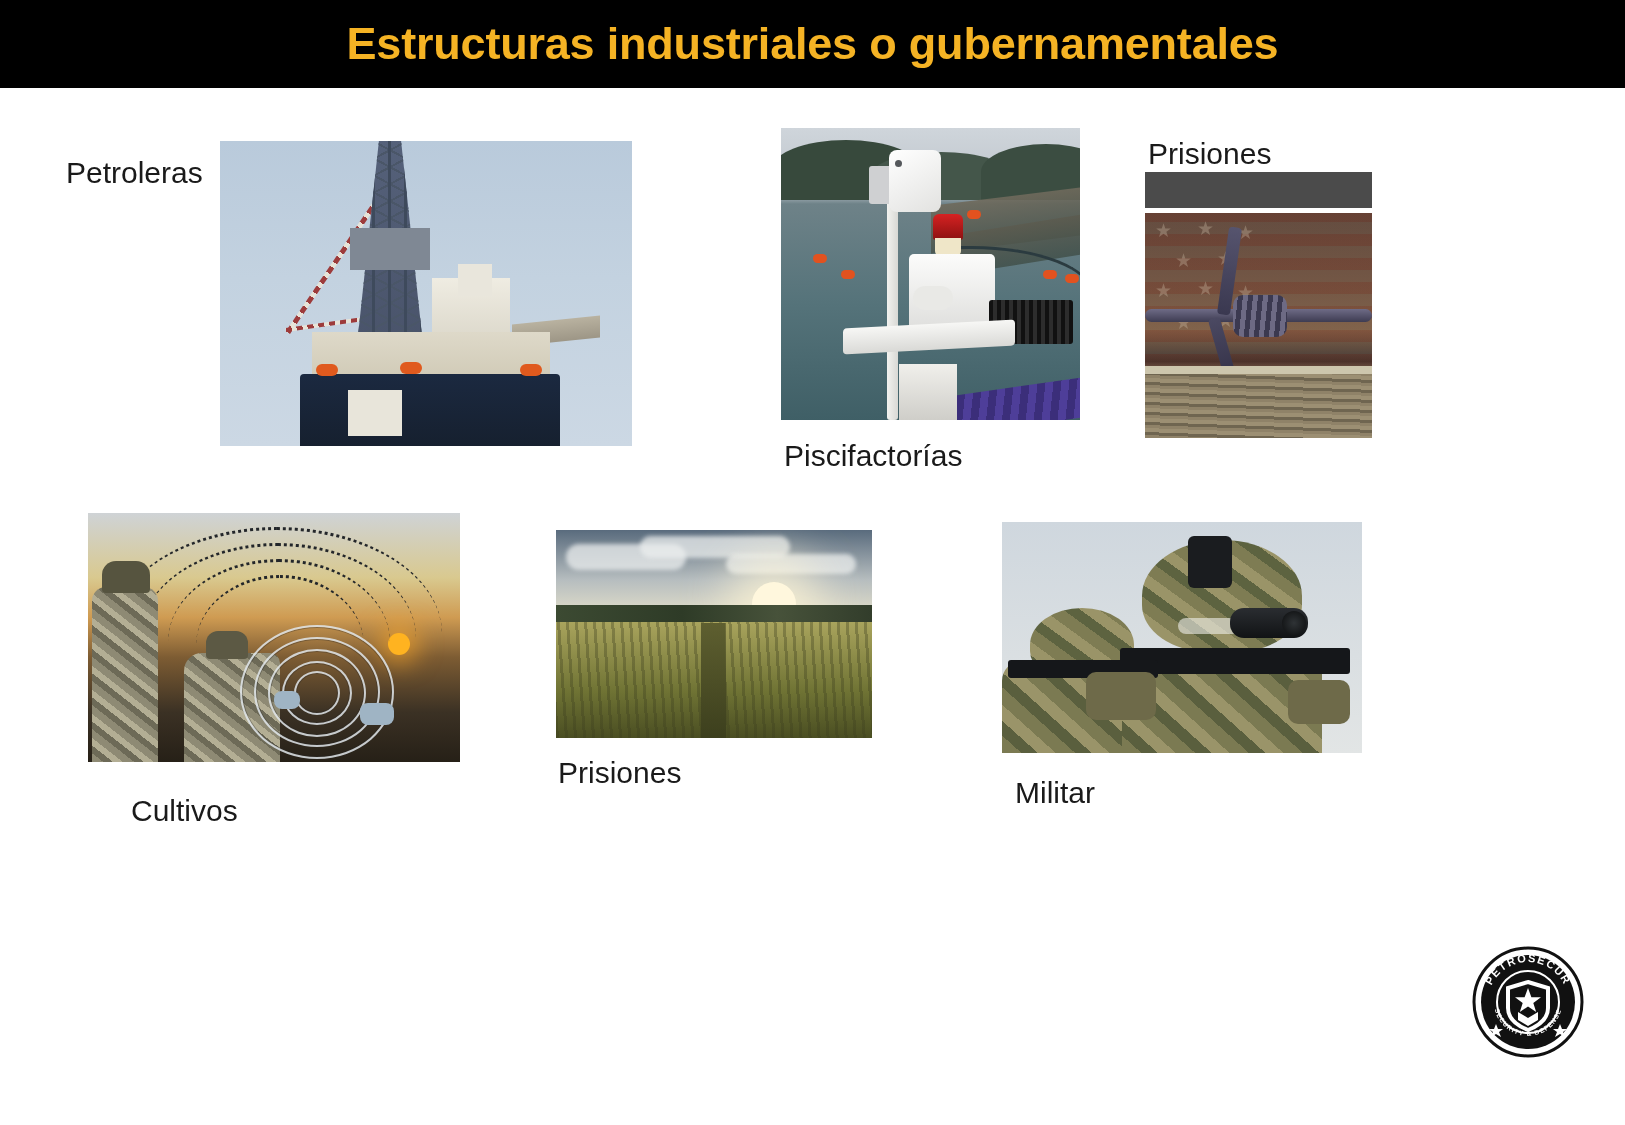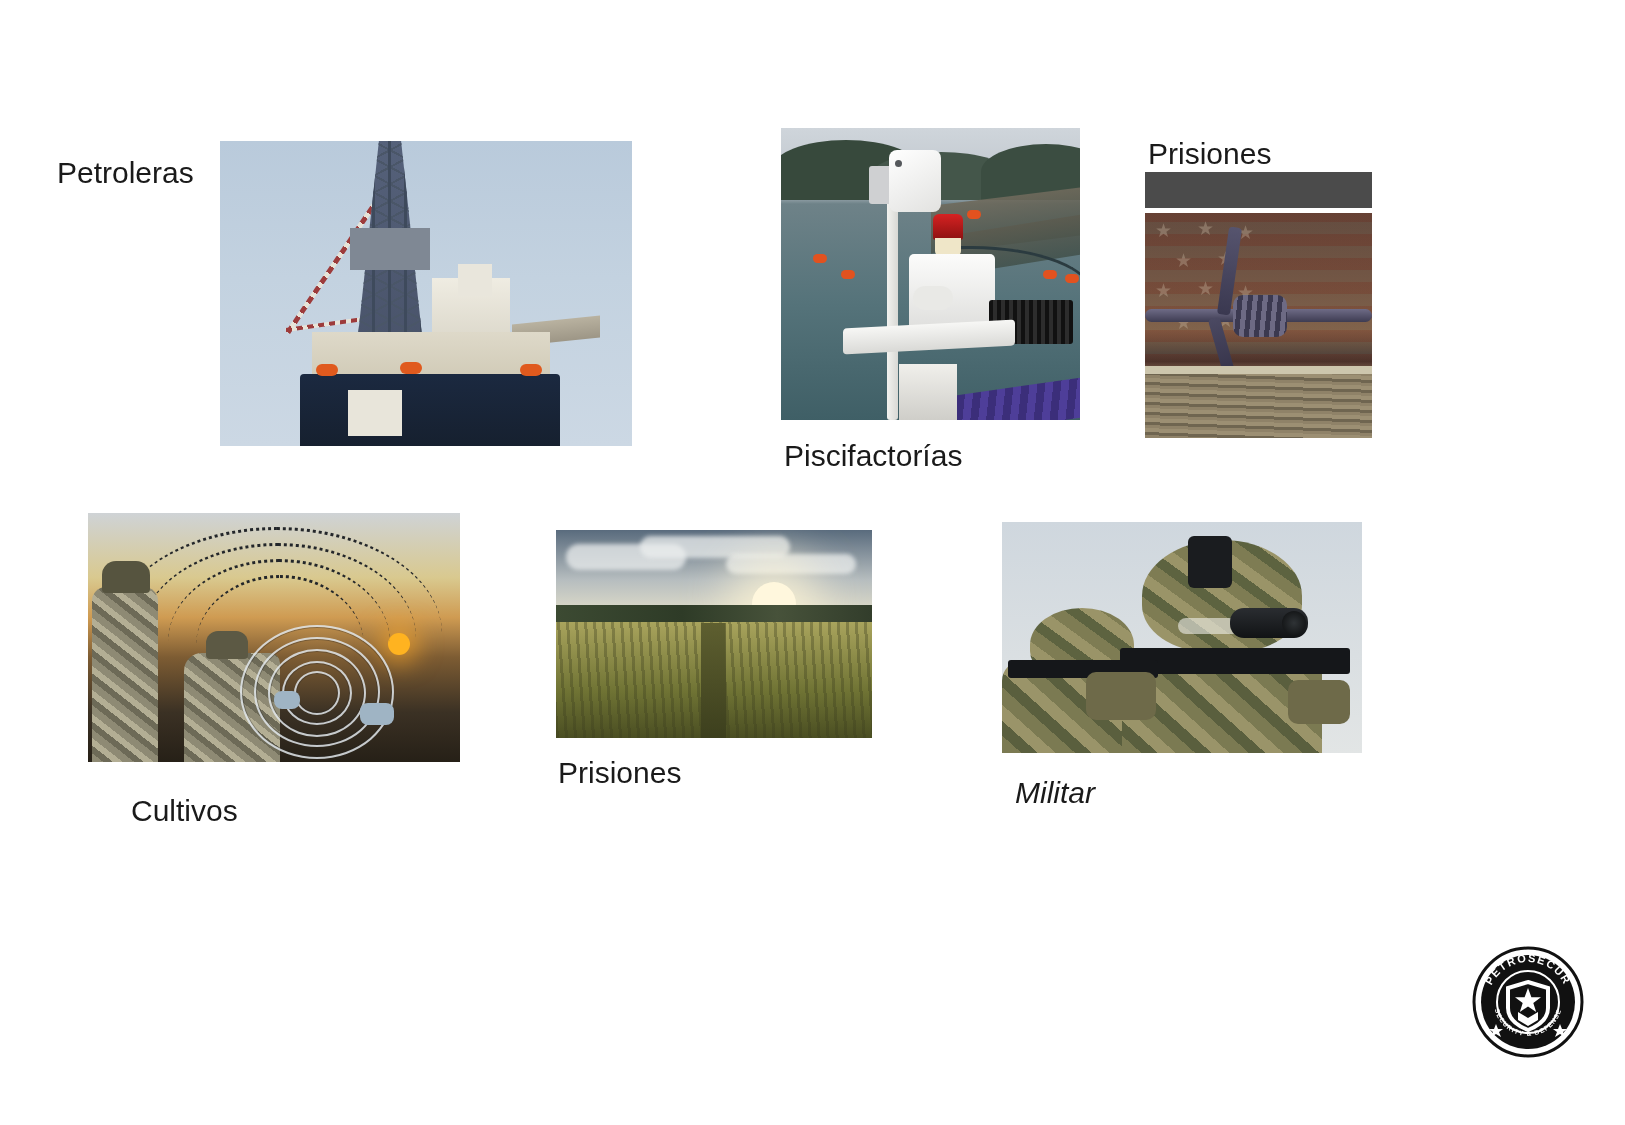--- a/index.html
+++ b/index.html
@@ -189,22 +189,25 @@
 
   
   .logo{position:absolute;left:1472px;top:946px;width:112px;height:112px;}
   .logo svg{display:block;width:112px;height:112px;}
 </style>
 </head>
 <body>
 
 <div class="slide">
 
-
-  <div class="caption" style="left:57px;top:158px;">Petroleras</div>
+  <div class="header">
+    <div class="header-title">Estructuras industriales o gubernamentales</div>
+  </div>
+
+  <div class="caption" style="left:66px;top:158px;">Petroleras</div>
   <div class="photo rig">
     <div class="crane">
       <div class="boom"></div>
         <div class="boom2"></div>
     </div>
     <div class="derrick"></div>
     <div class="derrick-cab"></div>
     <div class="heli"></div>
     <div class="super"></div>
     <div class="super2"></div>
@@ -303,21 +306,21 @@
     <div class="helm h-main"></div>
     <div class="nvg"></div>
     <div class="goggle"></div>
     <div class="torso t-main"></div>
     <div class="rifle" style="left:118px;top:126px;width:230px;height:26px;"></div>
     <div class="rifle" style="left:6px;top:138px;width:150px;height:18px;"></div>
     <div class="scope"></div>
     <div class="glove" style="left:84px;top:150px;width:70px;height:48px;"></div>
     <div class="glove" style="left:286px;top:158px;width:62px;height:44px;"></div>
   </div>
-  <div class="caption" style="left:1015px;top:778px;font-style:italic;">Militar</div>
+  <div class="caption" style="left:1015px;top:778px;">Militar</div>
 
   <div class="logo">
     <svg viewBox="0 0 112 112" xmlns="http://www.w3.org/2000/svg" aria-hidden="true">
       <defs>
         <path id="topArc" d="M 16,56 A 40,40 0 0 1 96,56"></path>
         <path id="botArc" d="M 22,56 A 34,34 0 0 0 90,56"></path>
       </defs>
       <circle cx="56" cy="56" r="54" fill="none" stroke="#111111" stroke-width="3"></circle>
       <circle cx="56" cy="56" r="47" fill="#111111"></circle>
       <circle cx="56" cy="56" r="31" fill="none" stroke="#ffffff" stroke-width="2"></circle>

